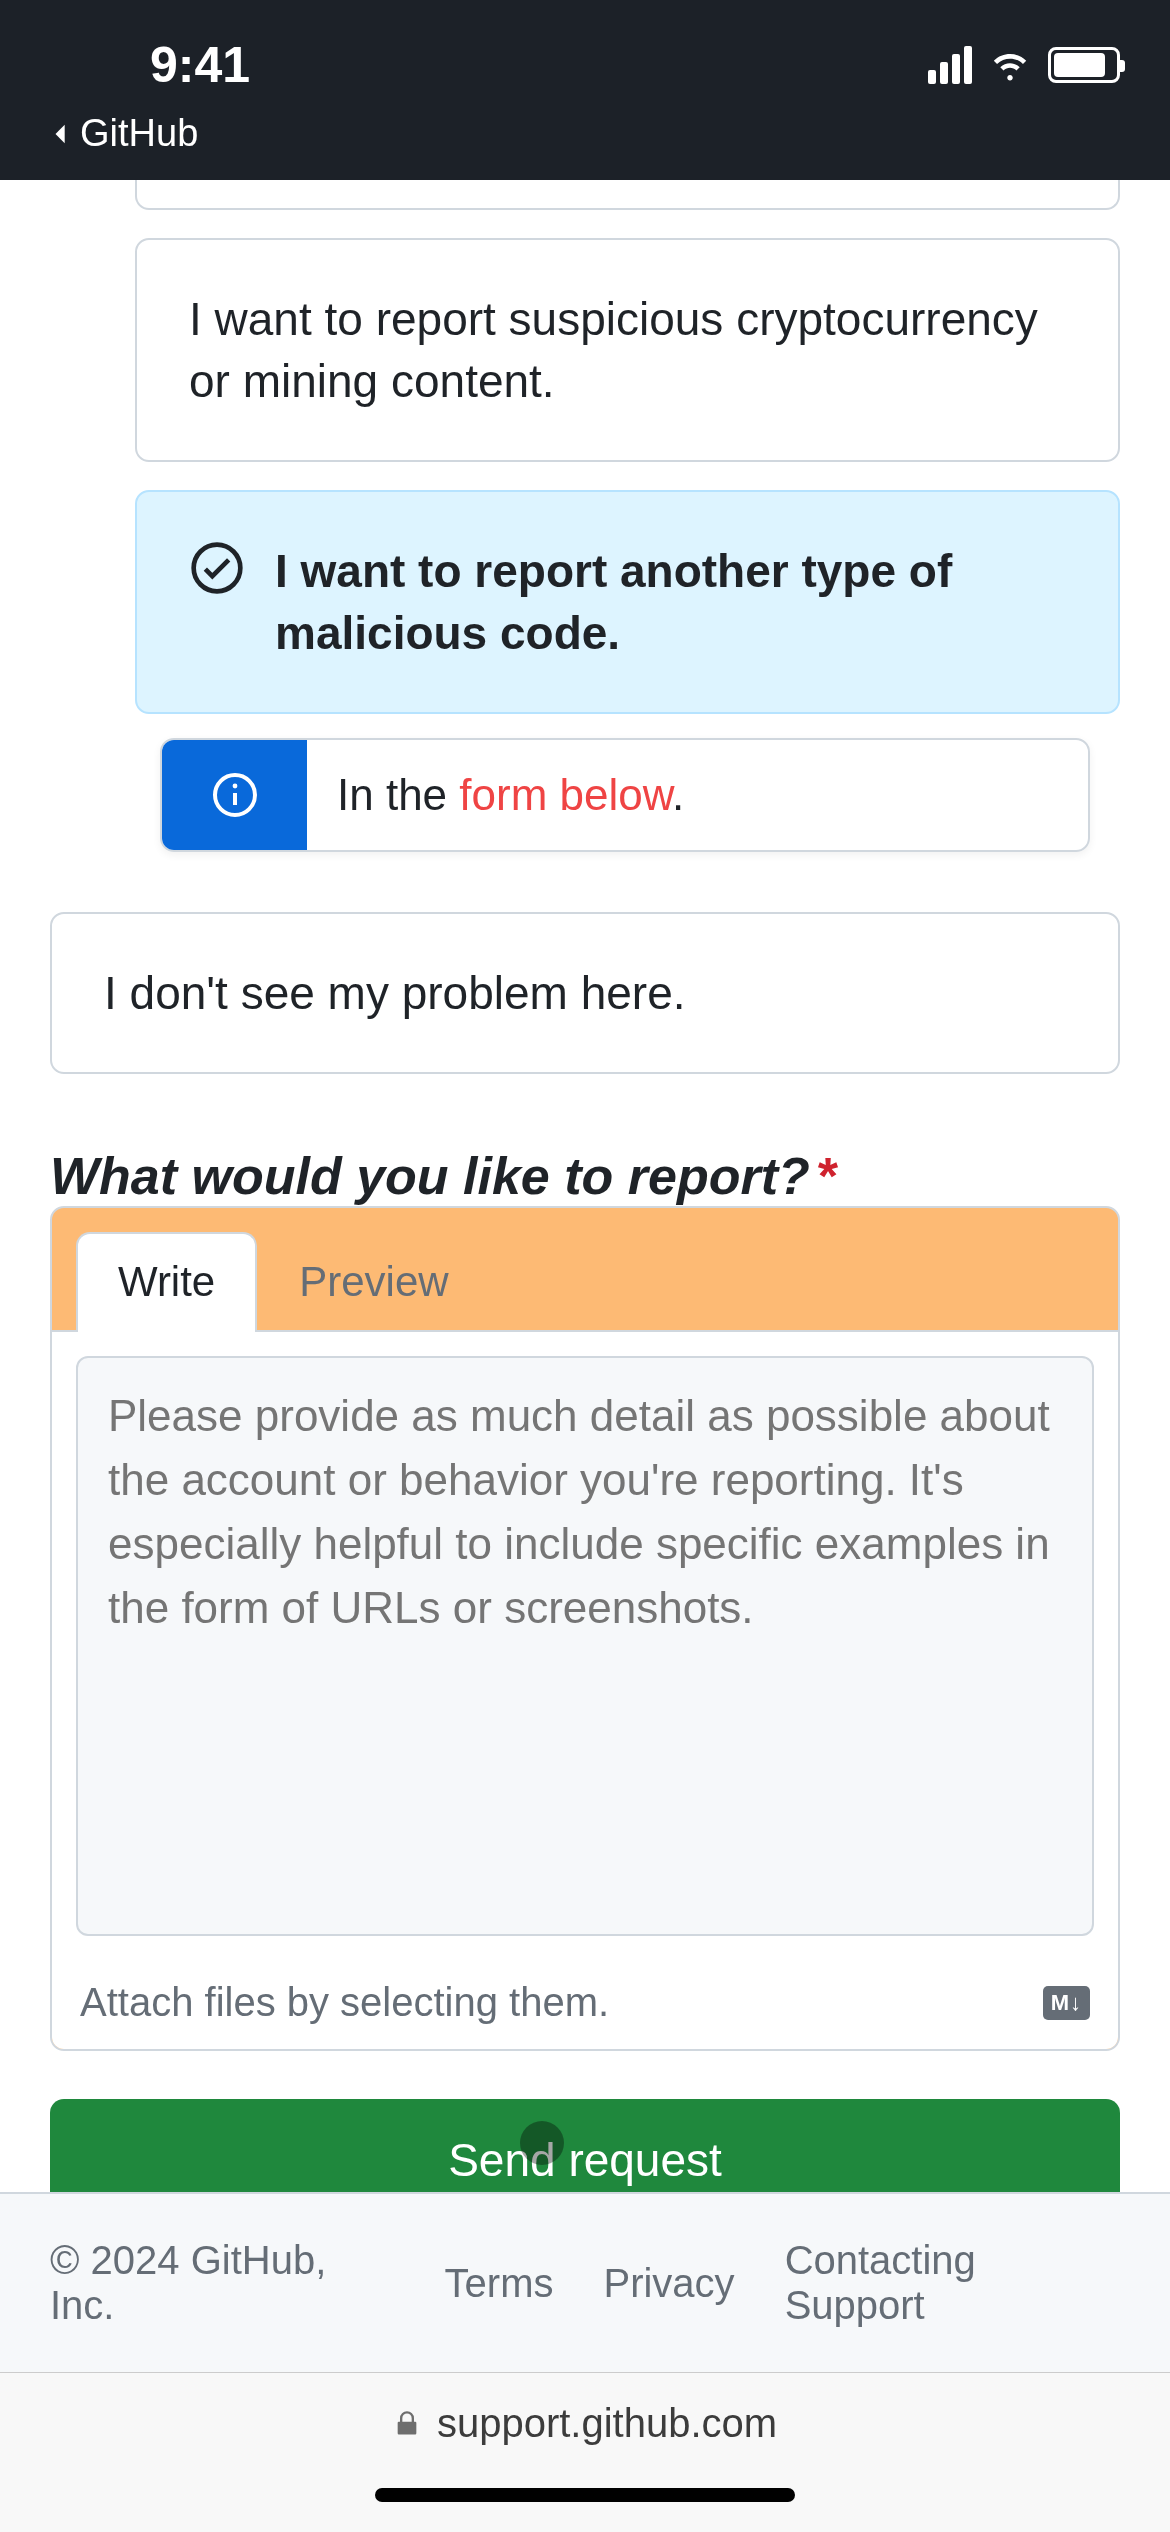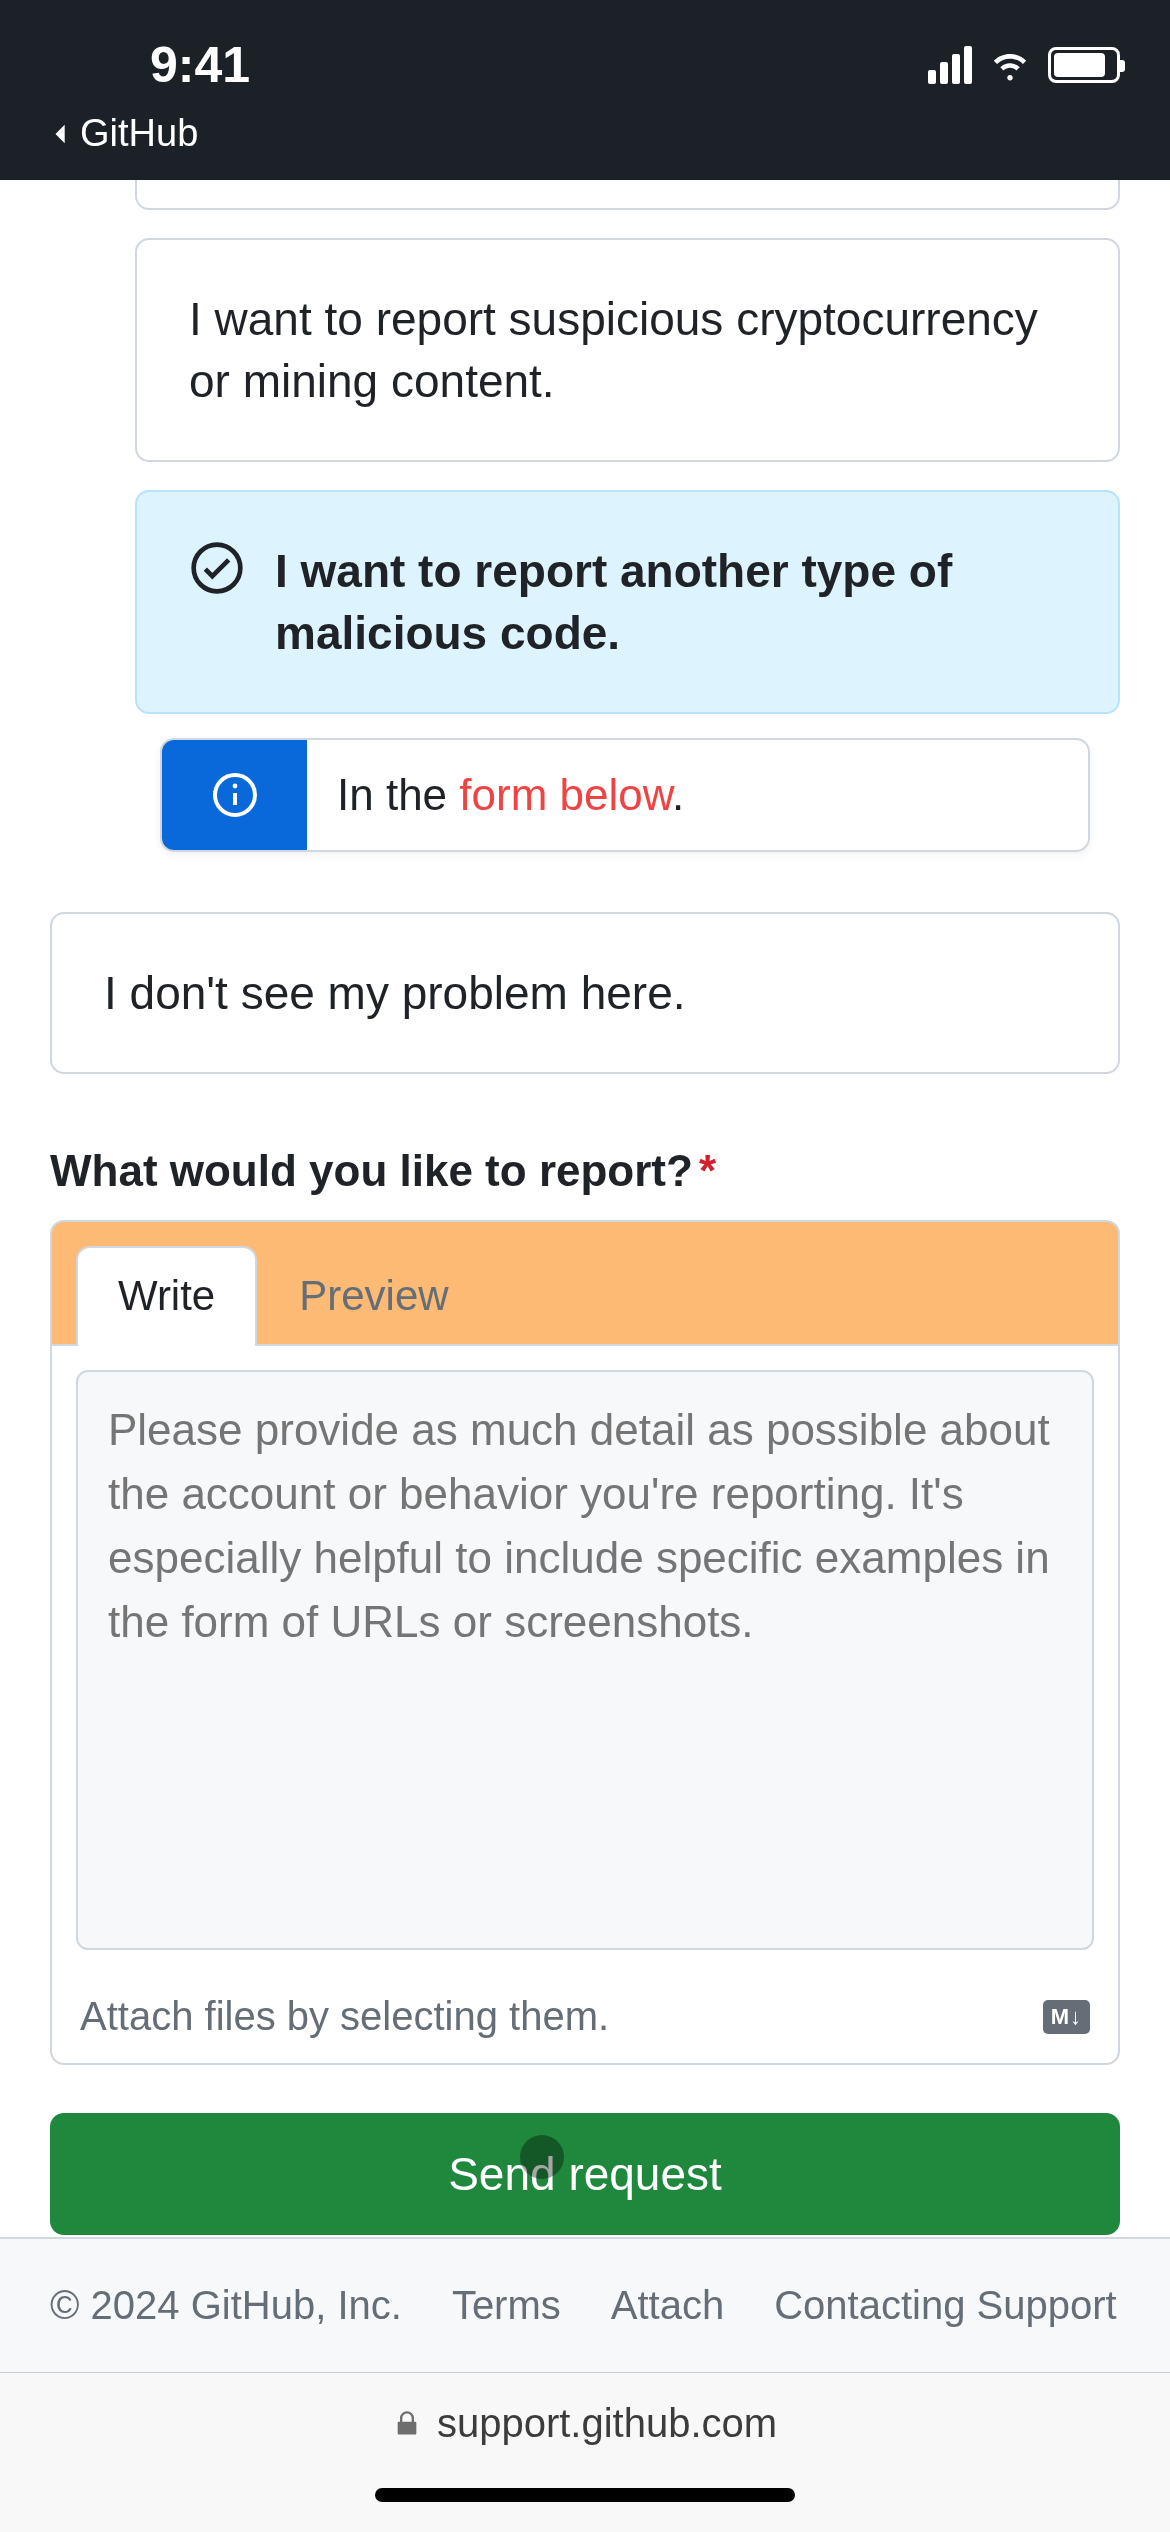--- a/index.html
+++ b/index.html
@@ -156,25 +156,25 @@
   padding: 30px 30px;
   color: #1f2328;
 }
 .info-text a {
   color: #ef4444;
   text-decoration: none;
 }
 
 
 .form-label {
-  font-size: 44px;
+  font-size: 52px;
   font-weight: 600;
   color: #1f2328;
   margin-top: 72px;
-  margin-bottom: 24px;
+  font-style: italic;
 }
 .required {
   color: #cf222e;
   margin-left: 6px;
 }
 
 .editor-box {
   border: 2px solid #d0d7de;
   border-radius: 14px;
   background: #fdba74;
@@ -396,21 +396,21 @@
 
   <button class="submit-btn">
     <span class="cursor-dot"></span>
     <span>Send request</span>
   </button>
 </div>
 
 <div class="page-footer">
   <span>© 2024 GitHub, Inc.</span>
   <a href="#">Terms</a>
-  <a href="#">Attach</a>
+  <a href="#">Privacy</a>
   <a href="#">Contacting Support</a>
 </div>
 
 <div class="browser-bar">
   <div class="url-row">
     <svg viewBox="0 0 24 24" fill="#6e6e6e">
         <path d="M6 10V7a6 6 0 1112 0v3h1a1 1 0 011 1v9a1 1 0 01-1 1H5a1 1 0 01-1-1v-9a1 1 0 011-1h1zm2 0h8V7a4 4 0 10-8 0v3z"></path>
       </svg>
     <span>support.github.com</span>
   </div>

